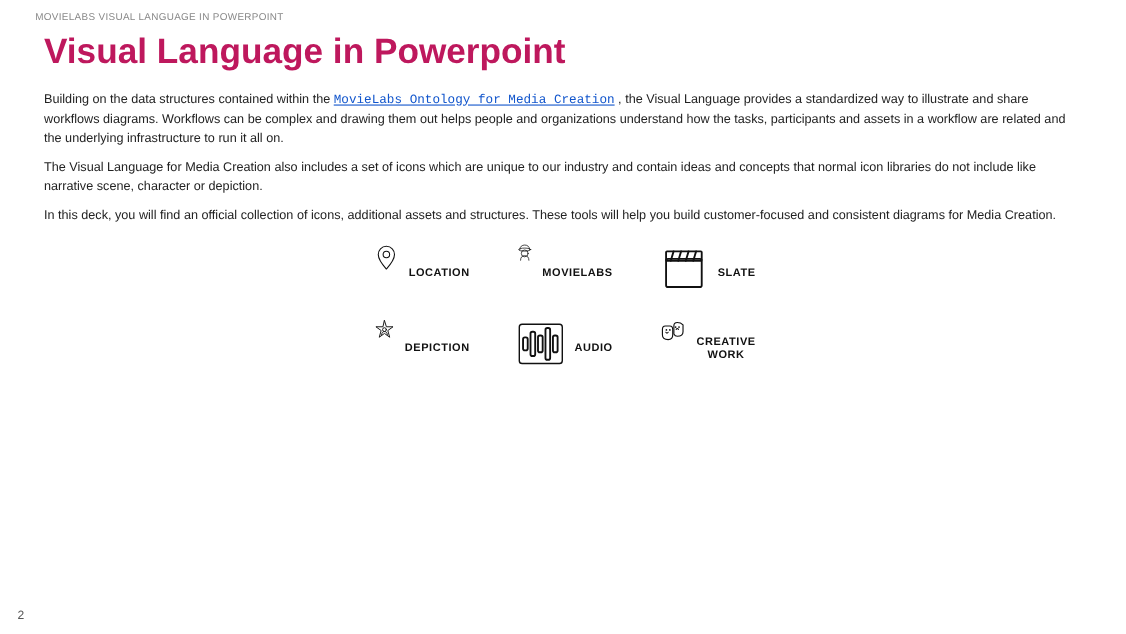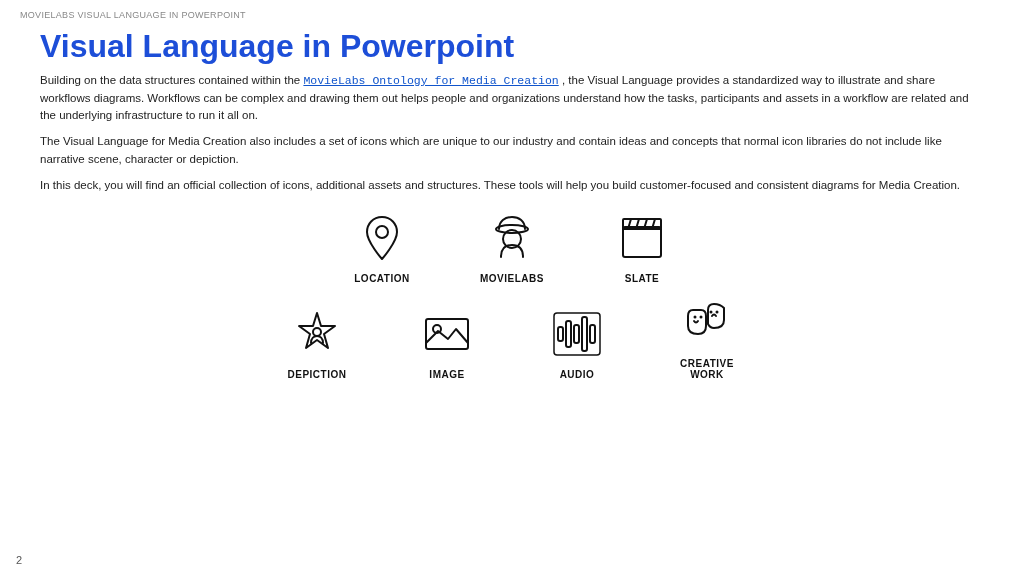--- a/index.html
+++ b/index.html
@@ -10,21 +10,21 @@
       color: #1a1a1a;
       width: 1024px;
       height: 576px;
       overflow: hidden;
       position: relative;
     }
 
     .top-bar {
       position: absolute;
       top: 10px;
-      left: 20px;
+      left: 32px;
       font-size: 9px;
       color: #888;
       letter-spacing: 0.3px;
       text-transform: uppercase;
     }
 
     .page-number {
       position: absolute;
       bottom: 10px;
       left: 16px;
@@ -36,22 +36,22 @@
       position: absolute;
       top: 28px;
       left: 40px;
       right: 40px;
       bottom: 28px;
     }
 
     .page-title {
       font-size: 32px;
       font-weight: 700;
-      color: #1d4ed8;
-      margin-bottom: 7px;
+      color: #be185d;
+      margin-bottom: 18px;
       line-height: 1.15;
     }
 
     .body-text {
       font-size: 11.5px;
       line-height: 1.55;
       color: #222;
       margin-bottom: 8px;
     }
 
@@ -71,21 +71,21 @@
 
     .icons-row {
       display: flex;
       gap: 40px;
       justify-content: center;
       align-items: flex-end;
     }
 
     .icon-item {
       display: flex;
-      flex-direction: column;
+      flex-direction: row;
       align-items: center;
       gap: 6px;
       width: 90px;
     }
 
     .icon-label {
       font-size: 10px;
       font-weight: 700;
       letter-spacing: 0.5px;
       text-align: center;
@@ -176,30 +176,20 @@
 
             <polygon points="29,8 33,21 47,21 36,29 40,43 29,35 18,43 22,29 11,21 25,21"></polygon>
 
             <circle cx="29" cy="27" r="4"></circle>
             <path d="M23 38 C23 33 26 31 29 31 C32 31 35 33 35 38"></path>
           </svg>
         </div>
         <span class="icon-label">DEPICTION</span>
       </div>
 
-      <div class="icon-item">
-        <div class="icon-svg">
-          <svg viewBox="0 0 58 58">
-            <rect x="8" y="14" width="42" height="30" rx="2"></rect>
-            <circle cx="19" cy="24" r="4"></circle>
-            <path d="M8 38 L20 26 L30 34 L38 24 L50 38"></path>
-          </svg>
-        </div>
-        <span class="icon-label">IMAGE</span>
-      </div>
 
       <div class="icon-item">
         <div class="icon-svg">
           <svg viewBox="0 0 58 58">
 
             <rect x="10" y="22" width="5" height="14" rx="2"></rect>
             <rect x="18" y="16" width="5" height="26" rx="2"></rect>
             <rect x="26" y="20" width="5" height="18" rx="2"></rect>
             <rect x="34" y="12" width="5" height="34" rx="2"></rect>
             <rect x="42" y="20" width="5" height="18" rx="2"></rect>

